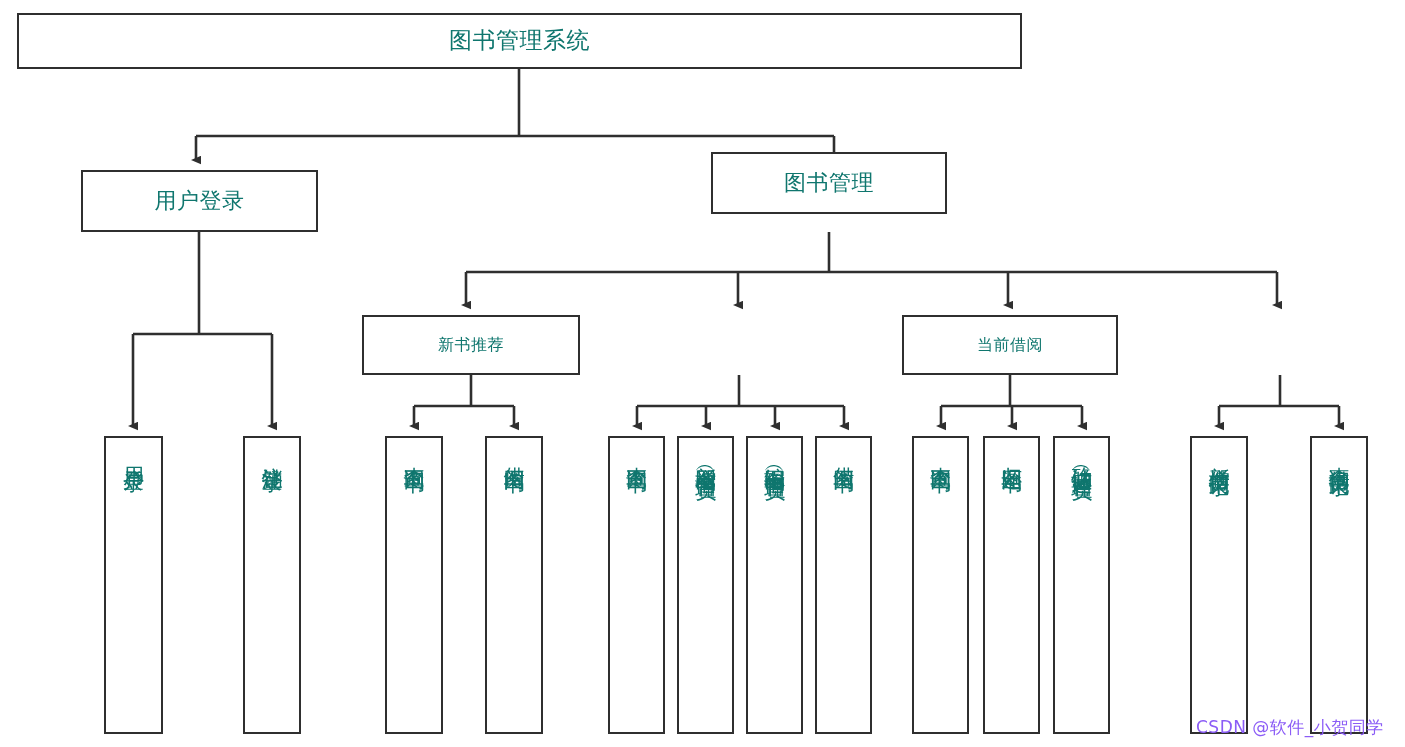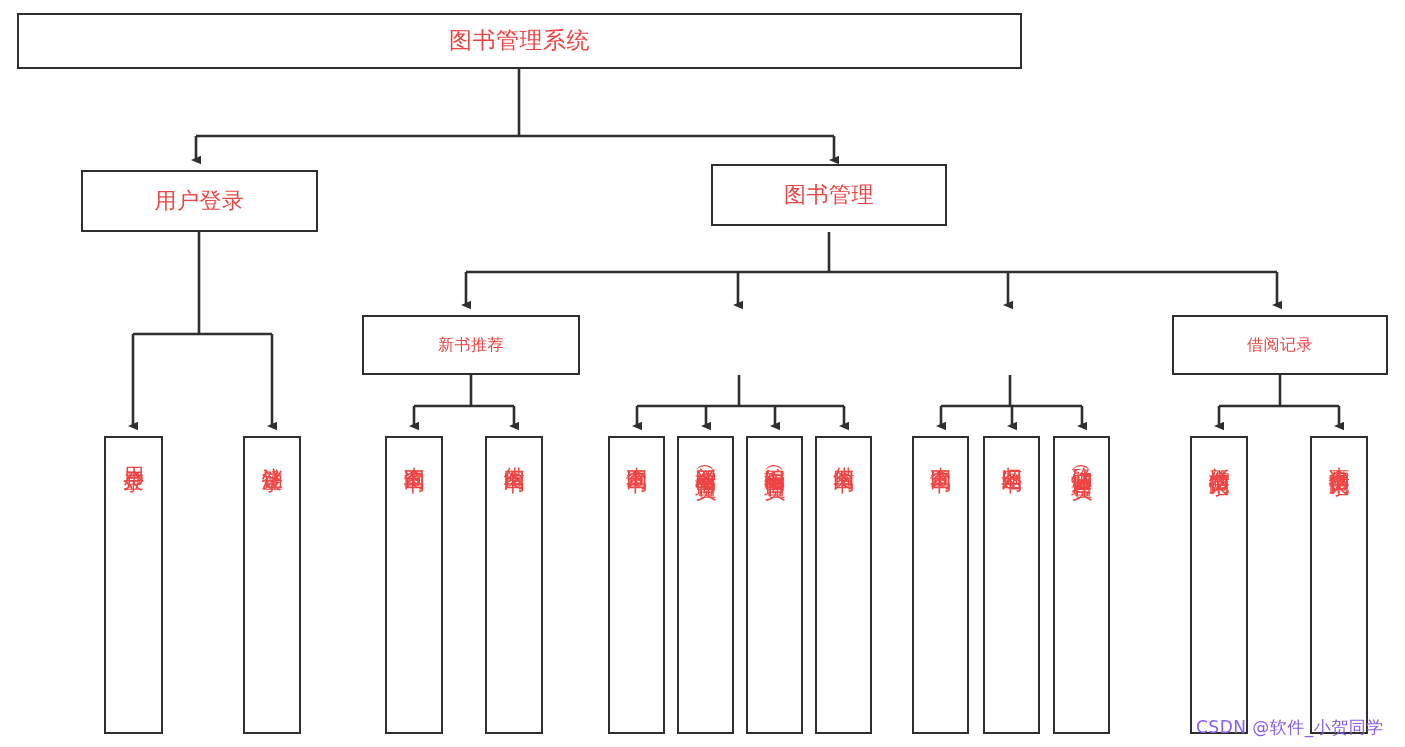--- a/index.html
+++ b/index.html
@@ -27,21 +27,21 @@
     pointer-events: none;
   }
   .node {
     position: absolute;
     box-sizing: border-box;
     background: #ffffff;
     border: 2px solid #2f2f2f;
     display: flex;
     align-items: center;
     justify-content: center;
-    color: #ef4444;
+    color: #0f766e;
   }
   .node-label {
     display: block;
     text-align: center;
     line-height: 1.18;
     letter-spacing: 0.5px;
   }
   .node.root { }
   .node.root .node-label { font-size: 23px; }
   .node.level2 .node-label { font-size: 22px; }
@@ -123,29 +123,29 @@
     </g>
   </svg>
 
   <div class="node root" style="left:17px; top:13px; width:1005px; height:56px;">
     <span class="node-label">图书管理系统</span>
   </div>
 
   <div class="node level2" style="left:81px; top:170px; width:237px; height:62px;">
     <span class="node-label">用户登录</span>
   </div>
-  <div class="node level2" style="left:711px; top:164px; width:236px; height:62px;">
+  <div class="node level2" style="left:711px; top:152px; width:236px; height:62px;">
     <span class="node-label">图书管理</span>
   </div>
 
   <div class="node level3" style="left:362px; top:315px; width:218px; height:60px;">
     <span class="node-label">新书推荐</span>
   </div>
-  <div class="node level3" style="left:1172px; top:315px; width:216px; height:60px;">
-    <span class="node-label">借阅记录</span>
+  <div class="node level3" style="left:902px; top:315px; width:216px; height:60px;">
+    <span class="node-label">当前借阅</span>
   </div>
 
   <div class="node leaf" style="left:104px; top:436px; width:59px; height:298px;">
     <span class="node-label">用户登录</span>
   </div>
   <div class="node leaf" style="left:243px; top:436px; width:58px; height:298px;">
     <span class="node-label">注销登录</span>
   </div>
   <div class="node leaf" style="left:385px; top:436px; width:58px; height:298px;">
     <span class="node-label">查询图书</span>

